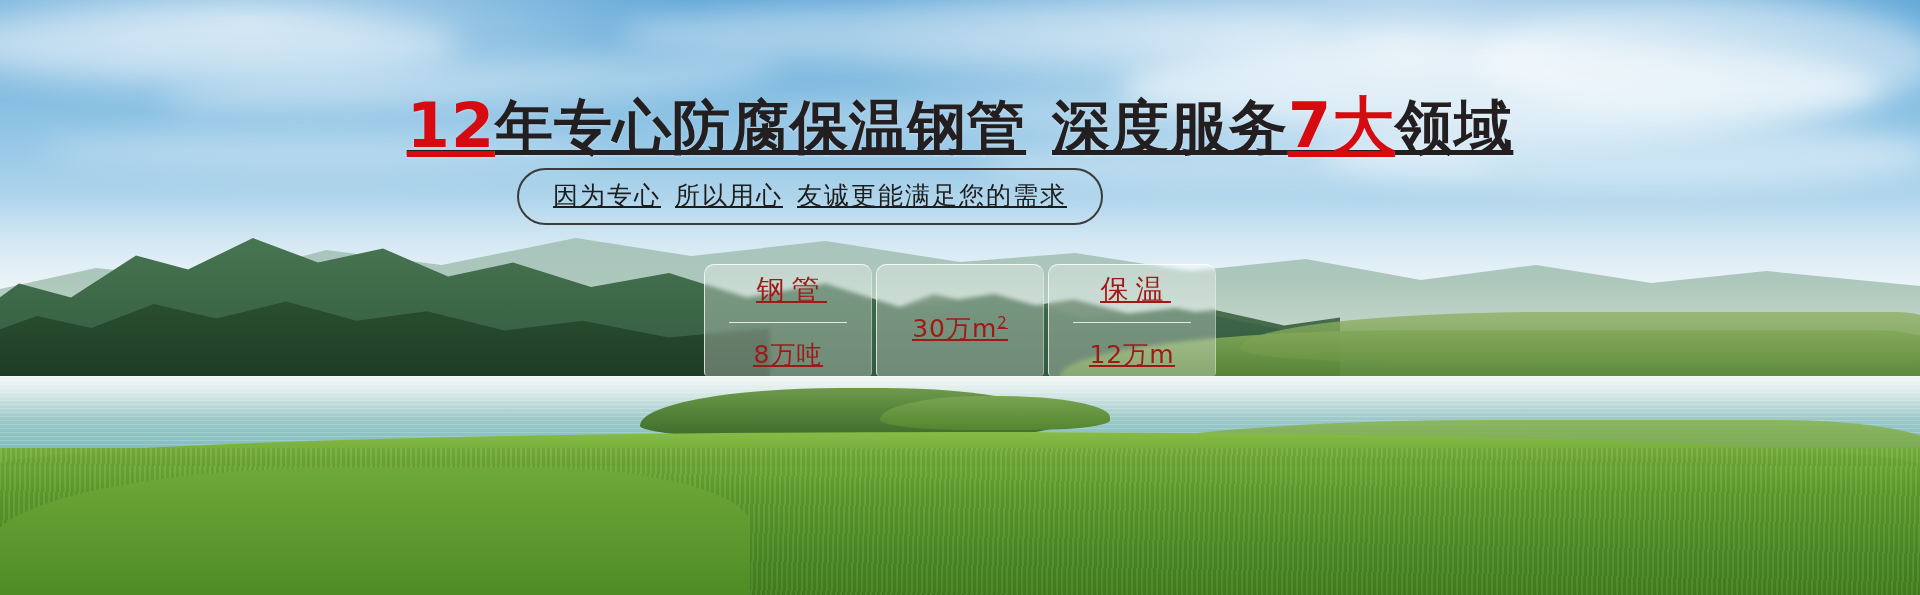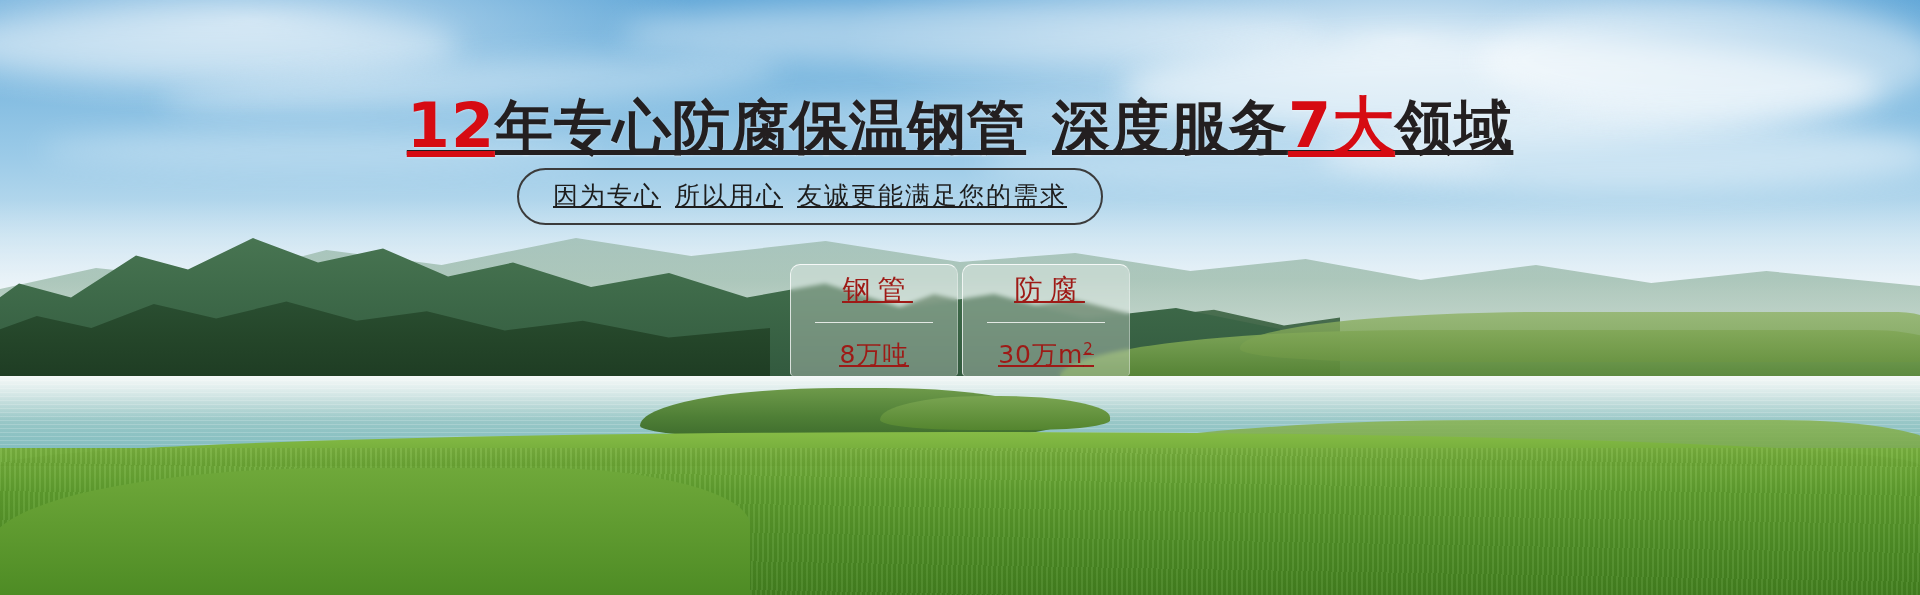--- a/index.html
+++ b/index.html
@@ -252,22 +252,27 @@
     <div class="stats">
 
       <div class="card">
         <div class="label">钢管</div>
         <div class="value">
           <span>8万吨</span>
         </div>
       </div>
 
       <div class="card">
-        <div class="label">防腐</div>
         <div class="value">
           <span>30万m</span><sup>2</sup>
         </div>
       </div>
 
+      <div class="card">
+        <div class="label">保温</div>
+        <div class="value">
+          <span>12万m</span>
+        </div>
+      </div>
 
     </div>
   </div>
 </div>
 
 </body></html>

